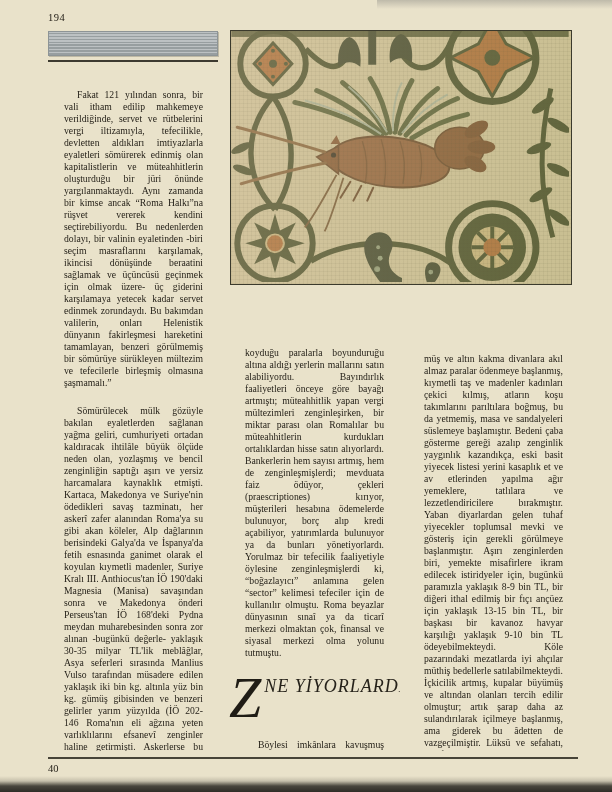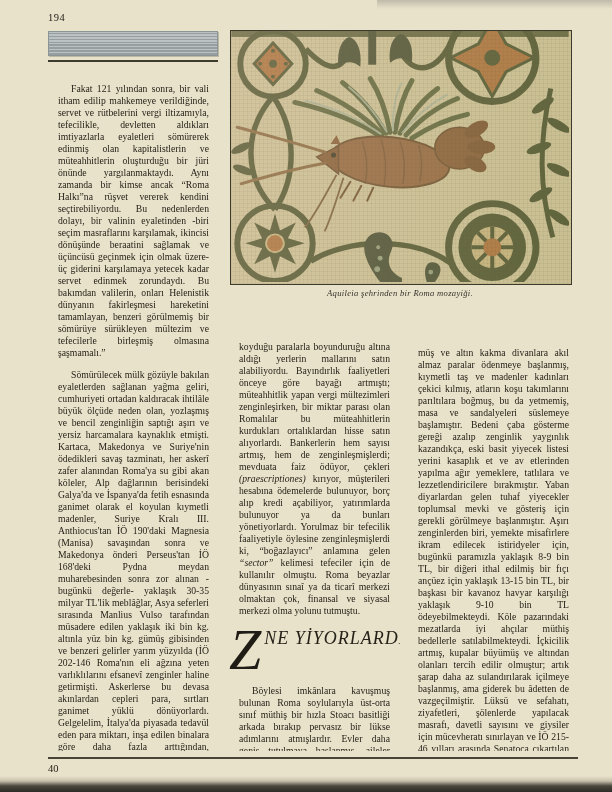--- a/index.html
+++ b/index.html
@@ -31,23 +31,23 @@
   }
   .caption{
     position:absolute; left:230px; top:288px; width:340px;
     font-size:8.6px; font-style:italic; text-align:center; color:#33302a; letter-spacing:.3px;
   }
 
   .col{
     position:absolute; width:171px; font-size:9.7px; line-height:12px;
     text-align:justify; overflow:hidden;
   }
-  .col p{margin:10px; padding:0;}
+  .col p{margin:16px; padding:0;}
   .ind{text-indent:13px;}
-  .it{font-style:italic;}
+  .it{}
   .col1{left:48px;  top:73px;  height:678px;}
   .col2{left:229px; top:331px; height:420px;}
   .col3{left:408px; top:337px; height:414px;}
 
   .heading{margin:7px 0 5px 0; height:48px; overflow:visible; text-align:left;}
   .dropcap{
     float:left; font-style:italic; font-size:58px; line-height:44px;
     margin:1px 3px 0 0; color:#1f1c15;
   }
   .hl1{display:block; font-style:italic; font-size:16.5px; line-height:21px;
@@ -198,21 +198,20 @@
       </g>
       <g fill="#8b9878">
         <circle cx="147" cy="240" r="3"></circle>
         <circle cx="150" cy="229" r="2.5"></circle>
         <circle cx="148" cy="218" r="2"></circle>
         <circle cx="201" cy="243" r="2.4"></circle>
       </g>
     </svg>
     <div class="tess"></div>
   </div>
-  <div class="caption">Aquileia şehrinden bir Roma mozayiği.</div>
 
   <div class="col col1">
     <p class="ind">Fakat 121 yılından sonra, bir vali itham edilip mahkemeye verildiğinde, servet ve rütbelerini vergi iltizamıyla, tefecilikle, devletten aldıkları imtiyazlarla eyaletleri sömürerek edinmiş olan kapitalistlerin ve müteahhitlerin oluşturduğu bir jüri önünde yargılanmaktaydı. Aynı zamanda bir kimse ancak “Roma Halkı”na rüşvet vererek kendini seçtirebiliyordu. Bu nedenlerden dolayı, bir valinin eyaletinden -biri seçim masraflarını karşılamak, ikincisi dönüşünde beraatini sağlamak ve üçüncüsü geçinmek için olmak üzere- üç giderini karşılamaya yetecek kadar servet edinmek zorundaydı. Bu bakımdan valilerin, onları Helenistik dünyanın fakirleşmesi hareketini tamamlayan, benzeri görülmemiş bir sömürüye sürükleyen mültezim ve tefecilerle birleşmiş olmasına şaşmamalı.”</p>
     <p class="ind">Sömürülecek mülk gözüyle bakılan eyaletlerden sağlanan yağma geliri, cumhuriyeti ortadan kaldıracak ihtilâle büyük ölçüde neden olan, yozlaşmış ve bencil zenginliğin saptığı aşırı ve yersiz harcamalara kaynaklık etmişti. Kartaca, Makedonya ve Suriye'nin ödedikleri savaş tazminatı, her askerî zafer alanından Roma'ya su gibi akan köleler, Alp dağlarının berisindeki Galya'da ve İspanya'da fetih esnasında ganimet olarak el koyulan kıymetli madenler, Suriye Kralı III. Anthiocus'tan İÖ 190'daki Magnesia (Manisa) savaşından sonra ve Makedonya önderi Perseus'tan İÖ 168'deki Pydna meydan muharebesinden sonra zor alınan -bugünkü değerle- yaklaşık 30-35 milyar TL'lik meblâğlar, Asya seferleri sırasında Manlius Vulso tarafından müsadere edilen yaklaşık iki bin kg. altınla yüz bin kg. gümüş gibisinden ve benzeri gelirler yarım yüzyılda (İÖ 202-146 Roma'nın eli ağzına yeten varlıklılarını efsanevî zenginler haline getirmişti. Askerlerse bu devasa akınlardan cepleri para, sırtları ganimet yüklü dönüyorlardı. Gelgelelim, İtalya'da piyasada tedavül eden para miktarı, inşa edilen binalara göre daha fazla arttığından, başkentteki taşınmaz sahipleri yorulmadan durduğu yerde servetlerinin üç misli arttığını görebiliyorlardı. İmalât ve endüstri duraksarken, ticaret gelişme göstermekteydi. Roma artık mal üretme durumunda hissetmiyordu kendini, çünkü el</p>
   </div>
 
   <div class="col col2">
     <p><span>koyduğu paralarla boyunduruğu altına aldığı yerlerin mallarını satın alabiliyordu. Bayındırlık faaliyetleri önceye göre bayağı artmıştı; müteahhitlik yapan vergi mültezimleri zenginleşirken, bir miktar parası olan Romalılar bu müteahhitlerin kurdukları ortalıklardan hisse satın alıyorlardı. Bankerlerin hem sayısı artmış, hem de zenginleşmişlerdi; mevduata faiz ödüyor, çekleri </span><span class="it">(praescriptiones)</span><span> kırıyor, müşterileri hesabına ödemelerde bulunuyor, borç alıp kredi açabiliyor, yatırımlarda bulunuyor ya da bunları yönetiyorlardı. Yorulmaz bir tefecilik faaliyetiyle öylesine zenginleşmişlerdi ki, “boğazlayıcı” anlamına gelen </span><span class="it">“sector”</span><span> kelimesi tefeciler için de kullanılır olmuştu. Roma beyazlar dünyasının sınaî ya da ticarî merkezi olmaktan çok, finansal ve siyasal merkezi olma yolunu tutmuştu.</span></p>
     <div class="heading">
       <span class="dropcap">Z</span>

